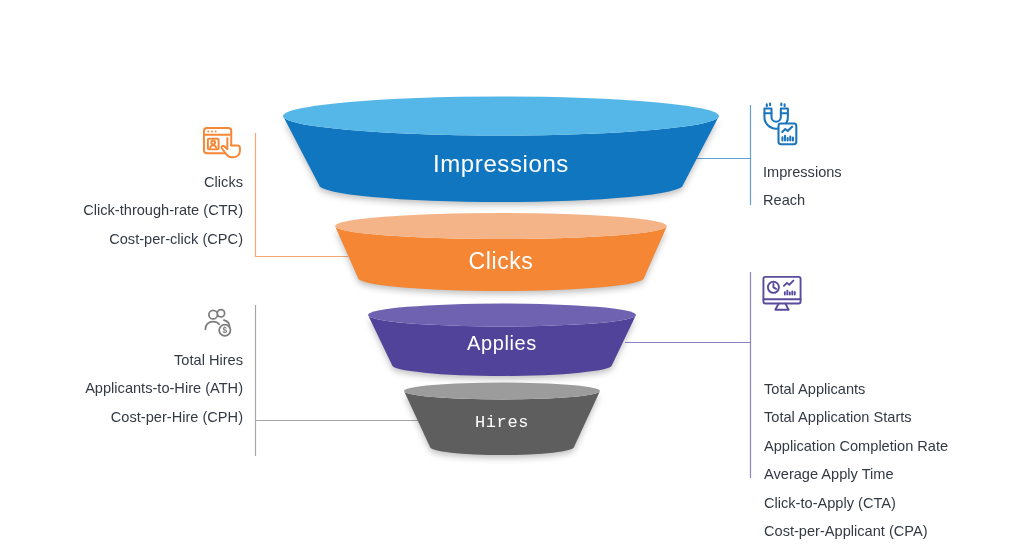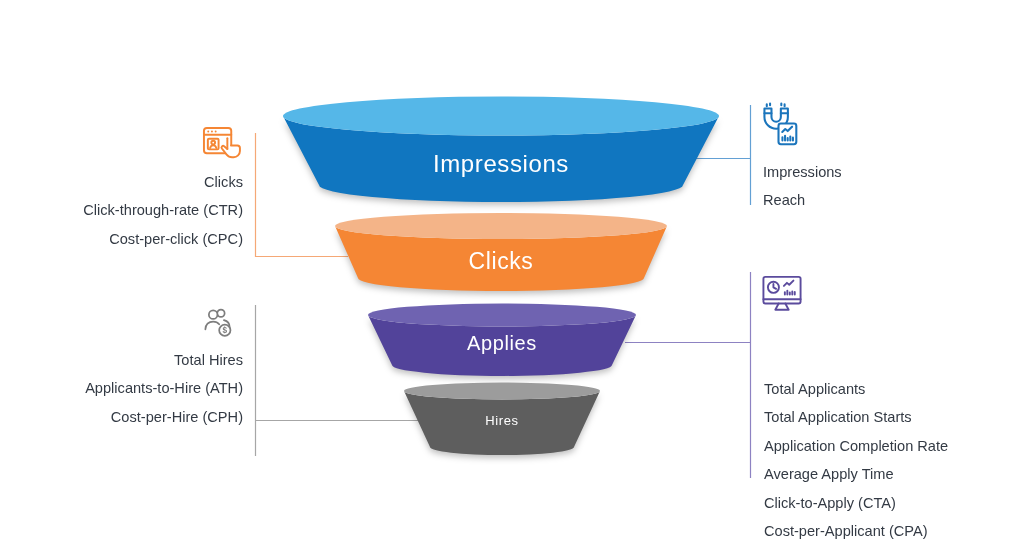--- a/index.html
+++ b/index.html
@@ -10,21 +10,21 @@
   .funnel-svg{position:absolute;left:0;top:0;}
   .tier-body{filter:drop-shadow(0 3px 3px rgba(0,0,0,0.25));}
   .connector{fill:none;stroke-width:1.2;}
   .tier-label{
     position:absolute;width:400px;text-align:center;color:#ffffff;
     letter-spacing:0.6px;font-weight:normal;white-space:nowrap;
   }
   .tl-0{left:301px;top:150px;font-size:24px;}
   .tl-1{left:301px;top:248px;font-size:23px;}
   .tl-2{left:302px;top:332px;font-size:20px;}
-  .tl-3{left:302px;top:413px;font-size:13px;}
+  .tl-3{left:302px;top:413px;font-size:17px;font-family:Liberation Mono, monospace;}
   .metric-list{
     position:absolute;font-size:14.6px;line-height:28.4px;color:#333a44;white-space:nowrap;
   }
   .align-right{text-align:right;}
   .ml-lt{right:781px;top:168px;}
   .ml-lb{right:781px;top:346px;}
   .ml-rt{left:763px;top:158px;}
   .ml-rb{left:764px;top:331px;margin-top:44px;}
   .icon{position:absolute;}
   .ic-lt{left:202px;top:124px;}

